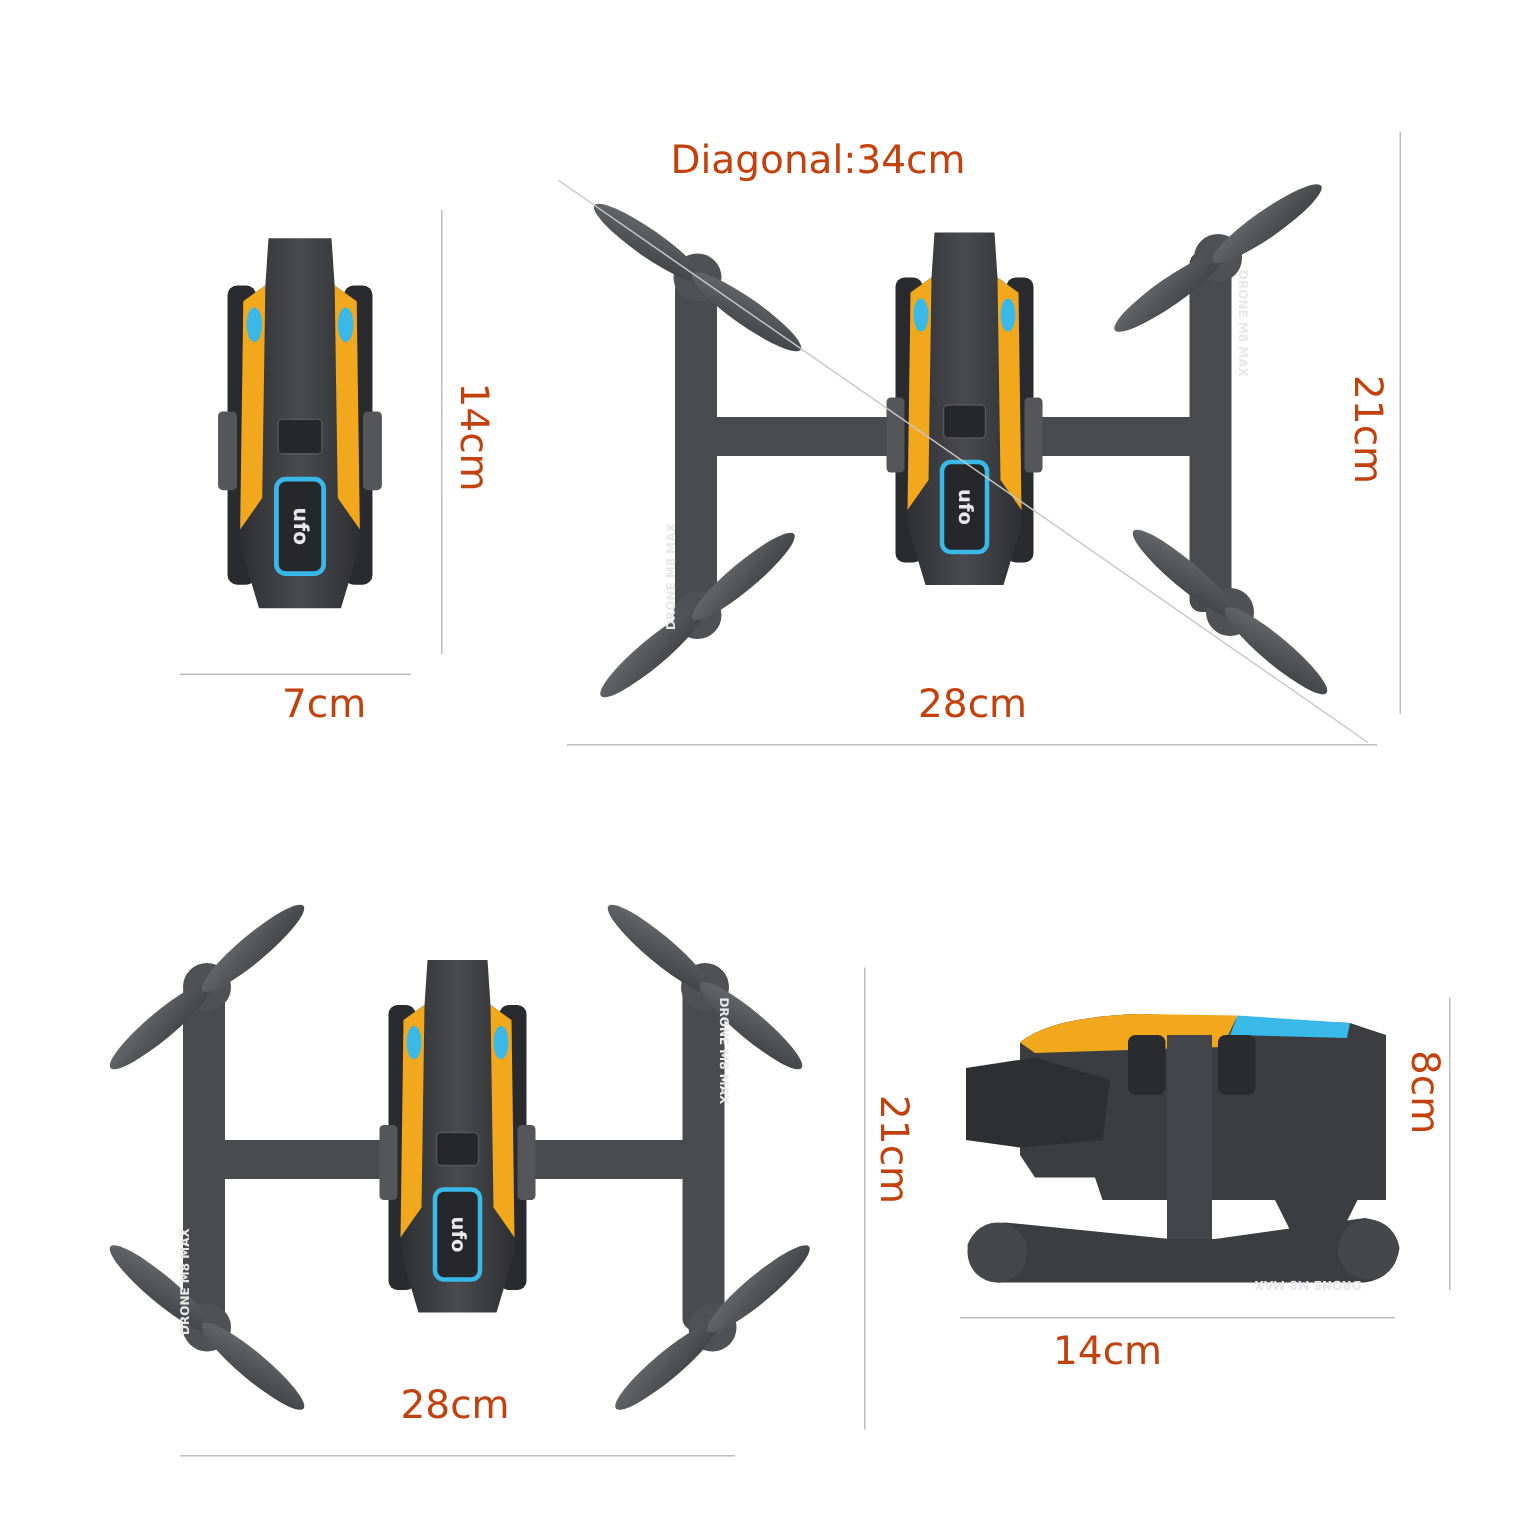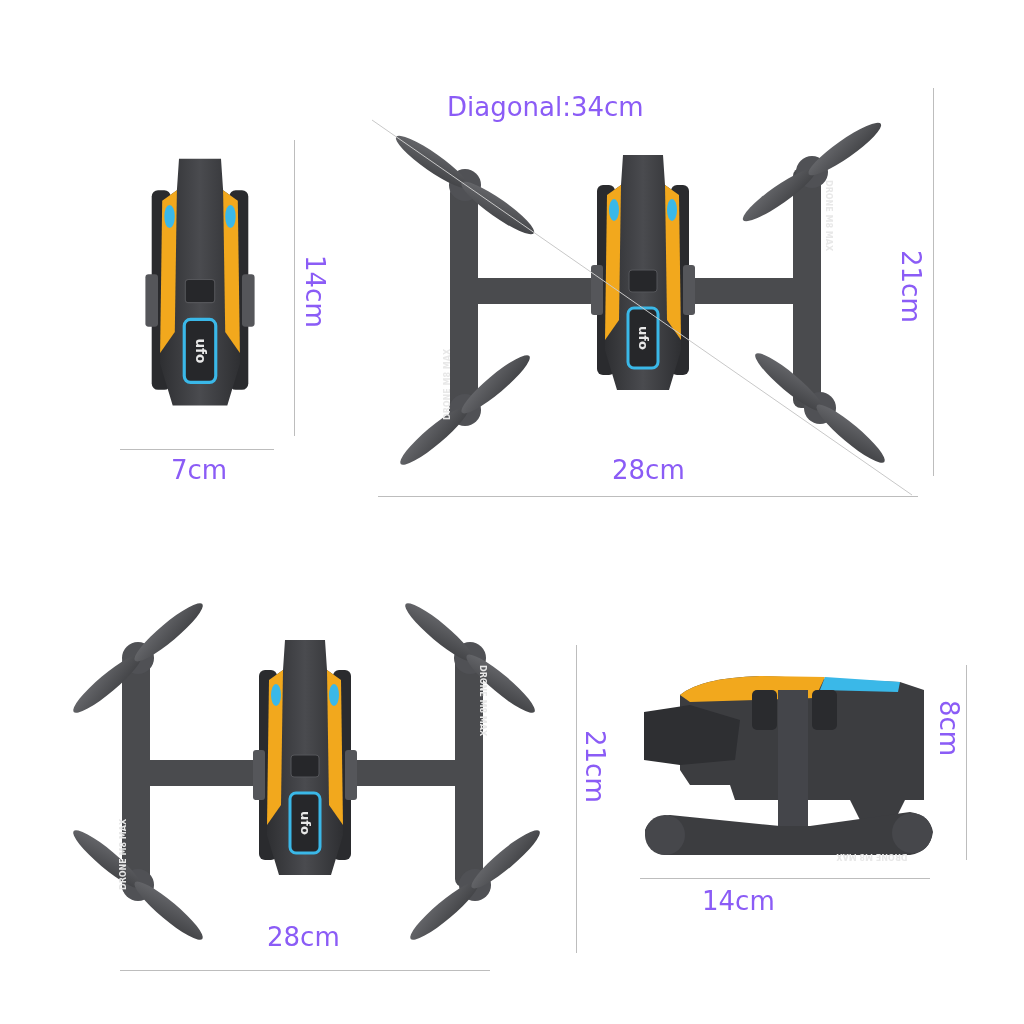--- a/index.html
+++ b/index.html
@@ -1,36 +1,36 @@
 <!DOCTYPE html>
 <html><head>
 <meta charset="utf-8">
 <style>
   html, body { margin:0; padding:0; background:#ffffff; }
   body { width:1024px; height:1024px; position:relative; overflow:hidden; font-family:"Liberation Sans", sans-serif; }
-  .dim { position:absolute; color:#8b5cf6; font-family:"DejaVu Sans", sans-serif; font-size:26px; white-space:nowrap; }
+  .dim { position:absolute; color:#c2410c; font-family:"DejaVu Sans", sans-serif; font-size:26px; white-space:nowrap; }
   .vtext { writing-mode:vertical-rl; }
   .hline { position:absolute; height:1px; background:#bdbdbd; }
   .vline { position:absolute; width:1px; background:#bdbdbd; }
   svg { position:absolute; left:0; top:0; }
   .brand { font-family:"DejaVu Sans", sans-serif; font-weight:bold; fill:#e8e8e8; }
 </style>
 </head>
 <body>
 
 <div class="hline" style="left:120px; top:449px; width:154px;"></div>
 <div class="vline" style="left:294px; top:140px; height:296px;"></div>
 <div class="hline" style="left:378px; top:496px; width:540px;"></div>
 <div class="vline" style="left:933px; top:88px; height:388px;"></div>
 <div class="hline" style="left:120px; top:970px; width:370px;"></div>
 <div class="vline" style="left:576px; top:645px; height:308px;"></div>
 <div class="hline" style="left:640px; top:878px; width:290px;"></div>
 <div class="vline" style="left:966px; top:665px; height:195px;"></div>
 
-<div class="dim" style="left:171px; top:455px;">7cm</div>
+<div class="dim" style="left:188px; top:455px;">7cm</div>
 <div class="dim vtext" style="left:300px; top:255px;">14cm</div>
 <div class="dim" style="left:447px; top:92px;">Diagonal:34cm</div>
 <div class="dim" style="left:612px; top:455px;">28cm</div>
 <div class="dim vtext" style="left:896px; top:250px;">21cm</div>
 <div class="dim" style="left:267px; top:922px;">28cm</div>
 <div class="dim vtext" style="left:580px; top:730px;">21cm</div>
 <div class="dim" style="left:702px; top:886px;">14cm</div>
 <div class="dim vtext" style="left:934px; top:700px;">8cm</div>
 
 <svg width="1024" height="1024" viewBox="0 0 1024 1024">

